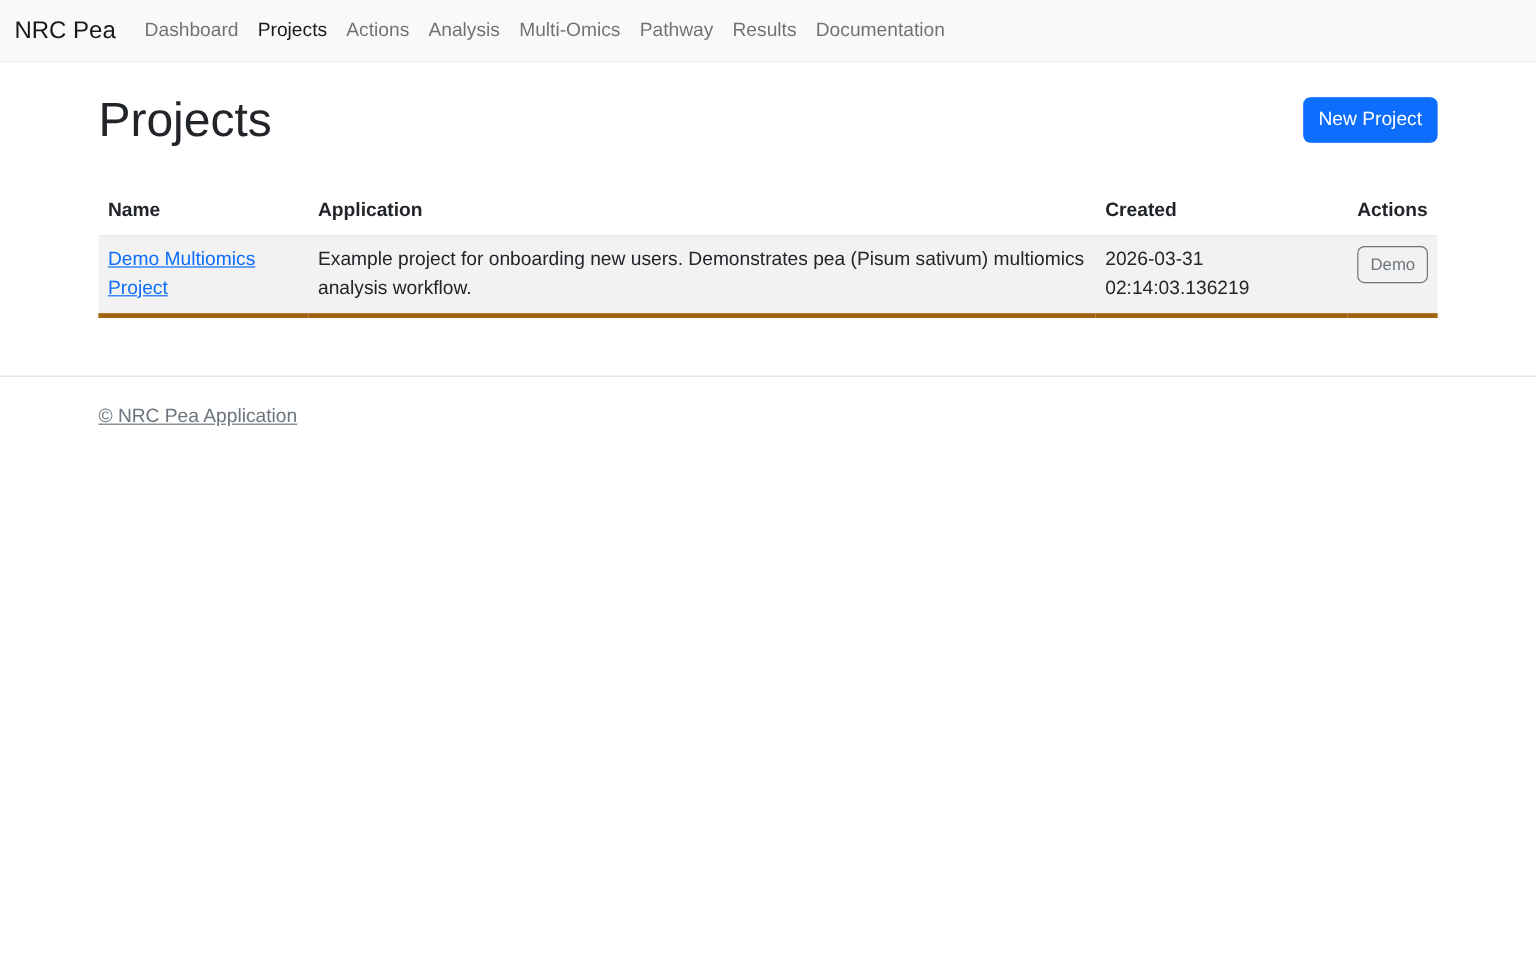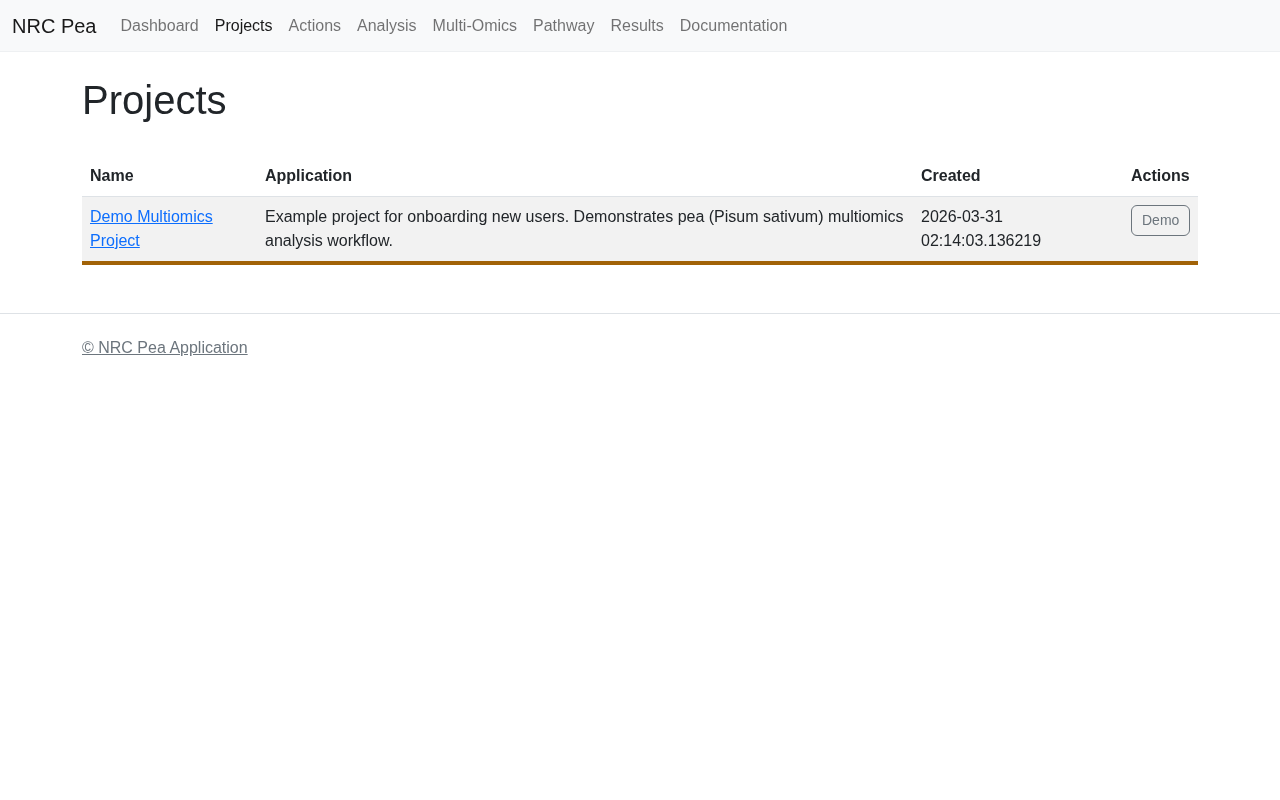--- a/index.html
+++ b/index.html
@@ -156,20 +156,21 @@
       </li>
     <li>
         <a class="nav-link">Documentation</a>
       </li>
   </ul>
 </nav>
 
 <main class="container">
   <div class="page-header">
     <h1 class="page-title">Projects</h1>
+    <button class="btn-primary">New Project</button>
   </div>
 
   <table class="projects">
     <colgroup>
       <col style="width:175px">
       <col style="width:656px">
       <col style="width:210px">
       <col style="width:75px">
     </colgroup>
     <thead>

